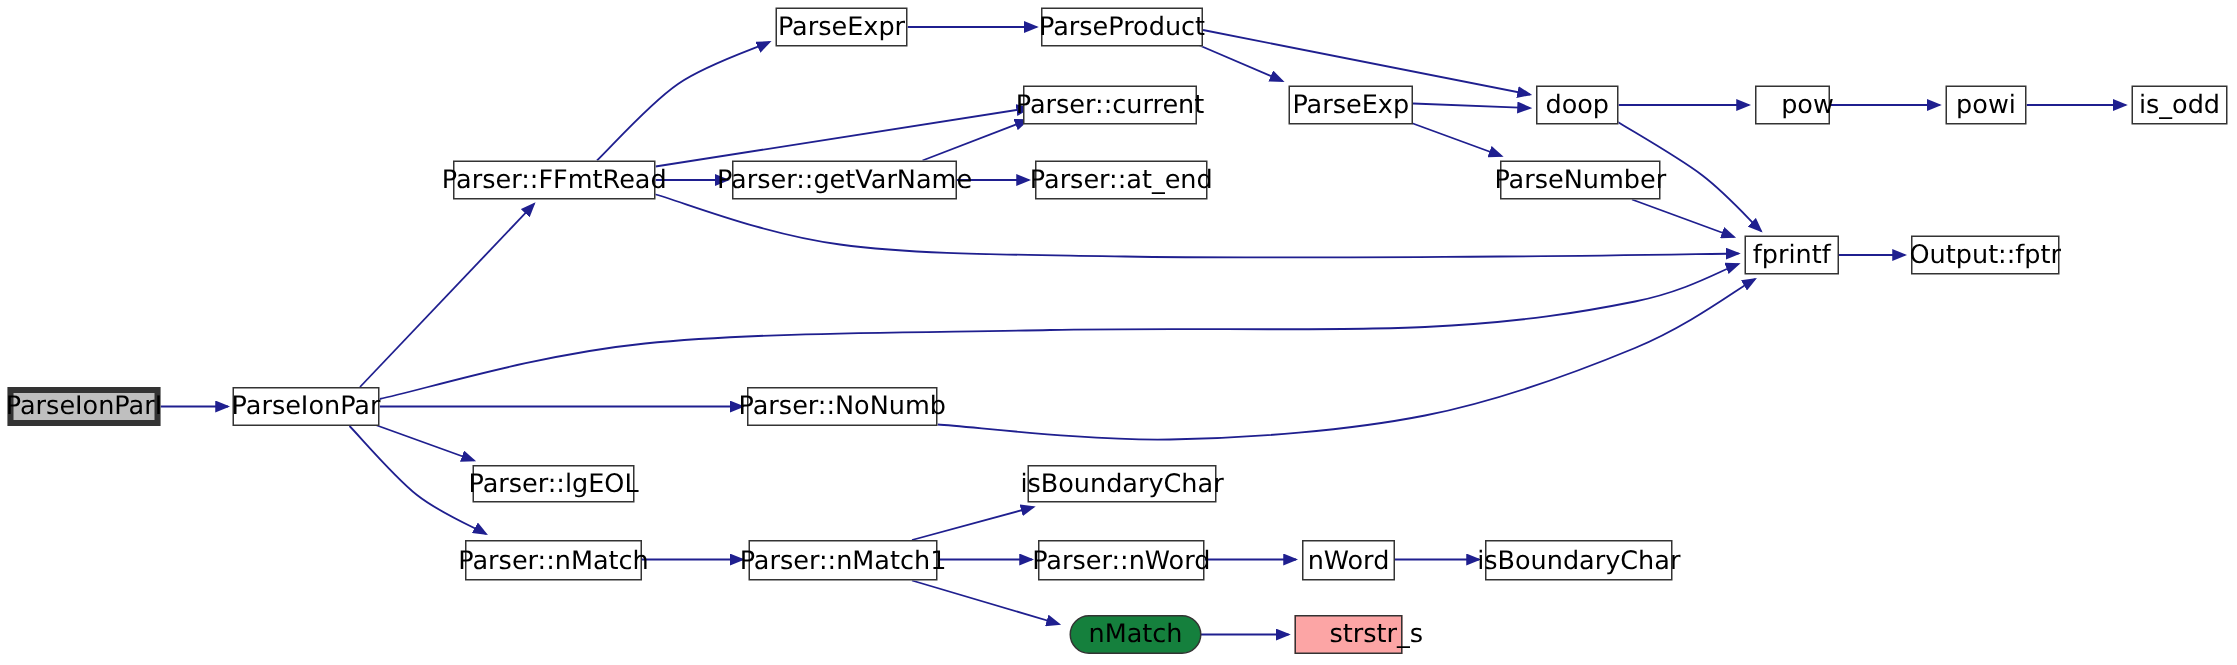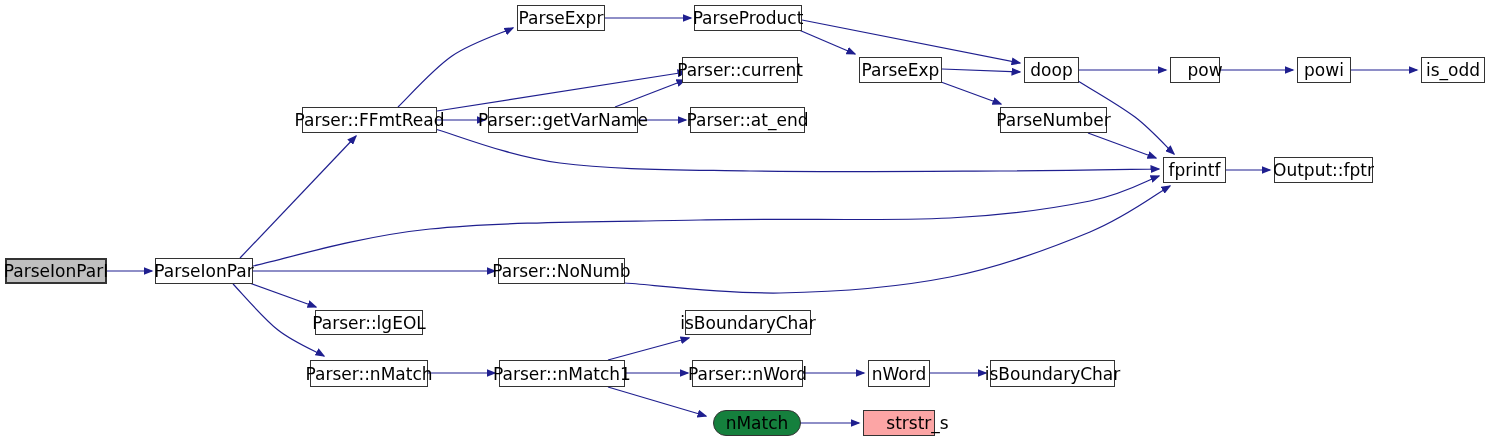--- a/index.html
+++ b/index.html
@@ -28,21 +28,21 @@
     font-size: 17px;
     text-align: center;
     white-space: nowrap;
     display: flex;
     align-items: center;
     justify-content: center;
     cursor: pointer;
   }
   .node.root {
     background: #bfbfbf;
-    border: 2px solid #4d7c0f;
+    border: 4px solid #4d7c0f;
   }
 </style>
 </head>
 <body>
 
 <div id="canvas" style="width: 1491px; height: 443px; background: rgb(255, 255, 255);">
   <svg id="edge-layer" xmlns="http://www.w3.org/2000/svg" width="1491" height="443" viewBox="0 0 1491 443">
     <defs>
       <marker id="arrowhead" markerWidth="10" markerHeight="8" refX="8.5" refY="4" orient="auto" markerUnits="userSpaceOnUse">
         <path d="M0,0 L10,4 L0,8 z" fill="#1f1f8f"></path>

